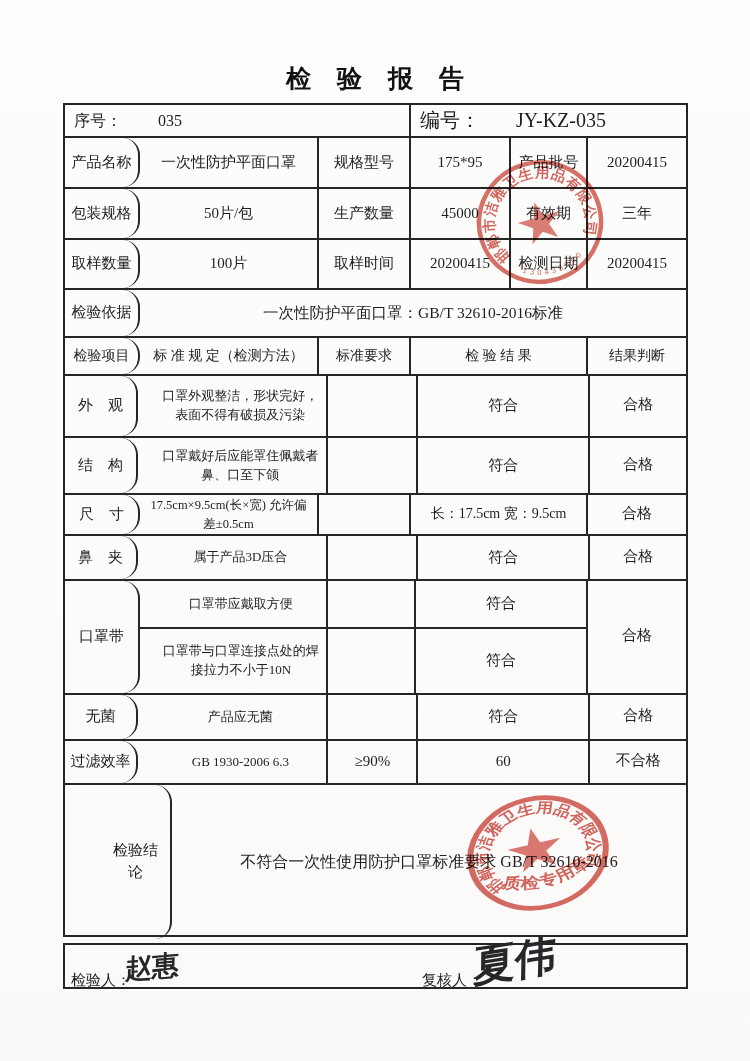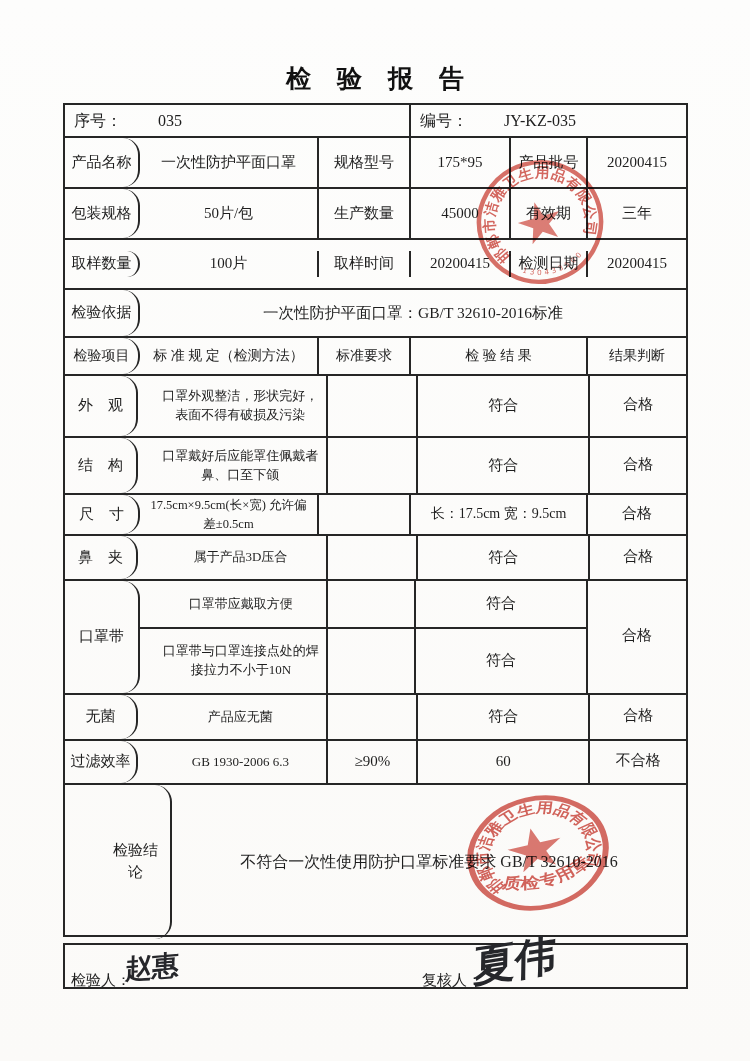--- a/index.html
+++ b/index.html
@@ -25,21 +25,21 @@
   }
   .cell.nr{border-right:none;}
   .cell.left{justify-content:flex-start;text-align:left;padding-left:9px;gap:36px;}
   
   .w-item{width:75px;border-radius:17px;}  .w-std{width:179px;}  .w-req{width:92px;}
   .w-v1{width:100px;}   .w-l2{width:77px;}    .w-v2{width:98px;}
   .w-res{width:177px;}  .w-jdg{width:98px;font-family:Liberation Mono, monospace;}
   .w-half1{width:346px;}.w-half2{width:275px;}
   .w-span{width:546px;}
   
-  .h-r1{height:33px;} .h-r2{height:51px;} .h-r3{height:51px;} .h-r4{height:50px;align-items:center;}
+  .h-r1{height:33px;} .h-r2{height:51px;} .h-r3{height:51px;} .h-r4{height:50px;}
   .h-r5{height:48px;} .h-r6{height:38px;} .h-r7{height:62px;} .h-r8{height:57px;}
   .h-r9{height:41px;} .h-r10{height:45px;} .h-strap{height:114px;}
   .h-r12{height:46px;} .h-r13{height:44px;} .h-r14{height:154px;padding-left:36px;}
   .hdr .cell{font-size:14px;}
   .std-txt{font-size:13px;margin-left:16px;}
   .small-std{font-size:12.5px;}
   .subcol{display:flex;flex-direction:column;box-sizing:border-box;border-right:2px solid #262626;width:448px;}
   .subrow{display:flex;box-sizing:border-box;border-bottom:2px solid #262626;height:48px;}
   .subrow.last{border-bottom:none;height:64px;}
   .sig-tbl{left:63px;top:943px;width:625px;height:46px;overflow:visible;}
@@ -63,21 +63,21 @@
 
   <div class="title">检验报告</div>
 
   <div class="tbl main-tbl">
 
     <div class="row h-r1">
       <div class="cell left w-half1" style="font-size:16px;">
         <span>序号：</span>
         <span>035</span>
       </div>
-      <div class="cell left w-half2 nr" style="font-size:16px;">
+      <div class="cell left w-half2 nr" style="font-size:20px;">
         <span>编号：</span>
         <span>JY-KZ-035</span>
       </div>
     </div>
 
     <div class="row h-r2">
       <div class="cell w-item">产品名称</div>
       <div class="cell w-std">一次性防护平面口罩</div>
       <div class="cell w-req">规格型号</div>
       <div class="cell w-v1">175*95</div>

